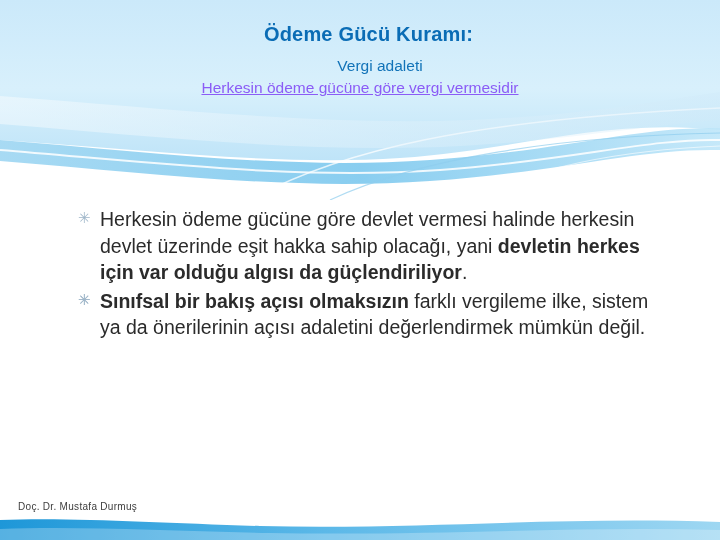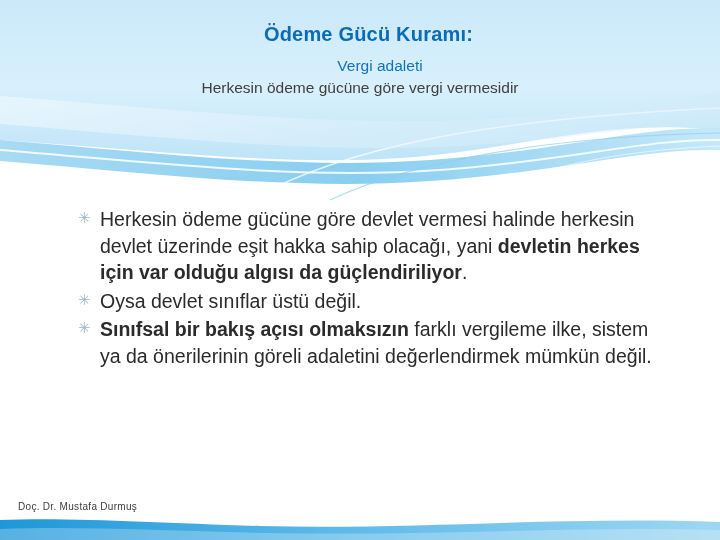--- a/index.html
+++ b/index.html
@@ -52,22 +52,23 @@
   }
   .title-sub {
     margin-top: 8px;
     font-size: 15.5px;
     color: #1273b8;
     line-height: 1.45;
     padding-left: 40px;
   }
   .title-sub2 {
     font-size: 15.5px;
-    color: #404040;
+    color: #8b5cf6;
     line-height: 1.45;
+    text-decoration: underline;
   }
   
   .body-area {
     position: absolute;
     top: 206px;
     left: 78px;
     width: 580px;
   }
   ul.bullets {
     list-style: none;
@@ -160,22 +161,22 @@
 
   <div class="title-block">
     <div class="title-main">Ödeme Gücü Kuramı:</div>
     <div class="title-sub">Vergi adaleti</div>
     <div class="title-sub2">Herkesin ödeme gücüne göre vergi vermesidir</div>
   </div>
 
   <div class="body-area">
     <ul class="bullets" id="bullet-list">
         <li><span class="marker">✳</span><span>Herkesin ödeme gücüne göre devlet vermesi halinde herkesin devlet üzerinde eşit hakka sahip  olacağı, yani </span><span class="b">devletin herkes için var olduğu algısı da güçlendiriliyor</span><span>.</span></li>
-        <li><span class="marker">✳</span><span>Oysa devlet sınıflar üstü değil.</span></li>
-        <li><span class="marker">✳</span><span class="b">Sınıfsal bir bakış açısı olmaksızın</span><span>  farklı vergileme  ilke, sistem ya da önerilerinin göreli adaletini değerlendirmek mümkün değil.</span></li>
+        <li><span class="marker">✳</span></li>
+        <li><span class="marker">✳</span><span class="b">Sınıfsal bir bakış açısı olmaksızın</span><span>  farklı vergileme  ilke, sistem ya da önerilerinin açısı adaletini değerlendirmek mümkün değil.</span></li>
       </ul>
   </div>
 
   <div class="footer-left">Doç. Dr. Mustafa Durmuş</div>
 
   <div class="bottom-strip">
     <svg width="720" height="26" viewBox="0 0 720 26" xmlns="http://www.w3.org/2000/svg" aria-hidden="true">
       <defs>
         <linearGradient id="gradBot" x1="0" y1="0" x2="1" y2="0">
           <stop offset="0%" stop-color="#1e97d8"></stop>

